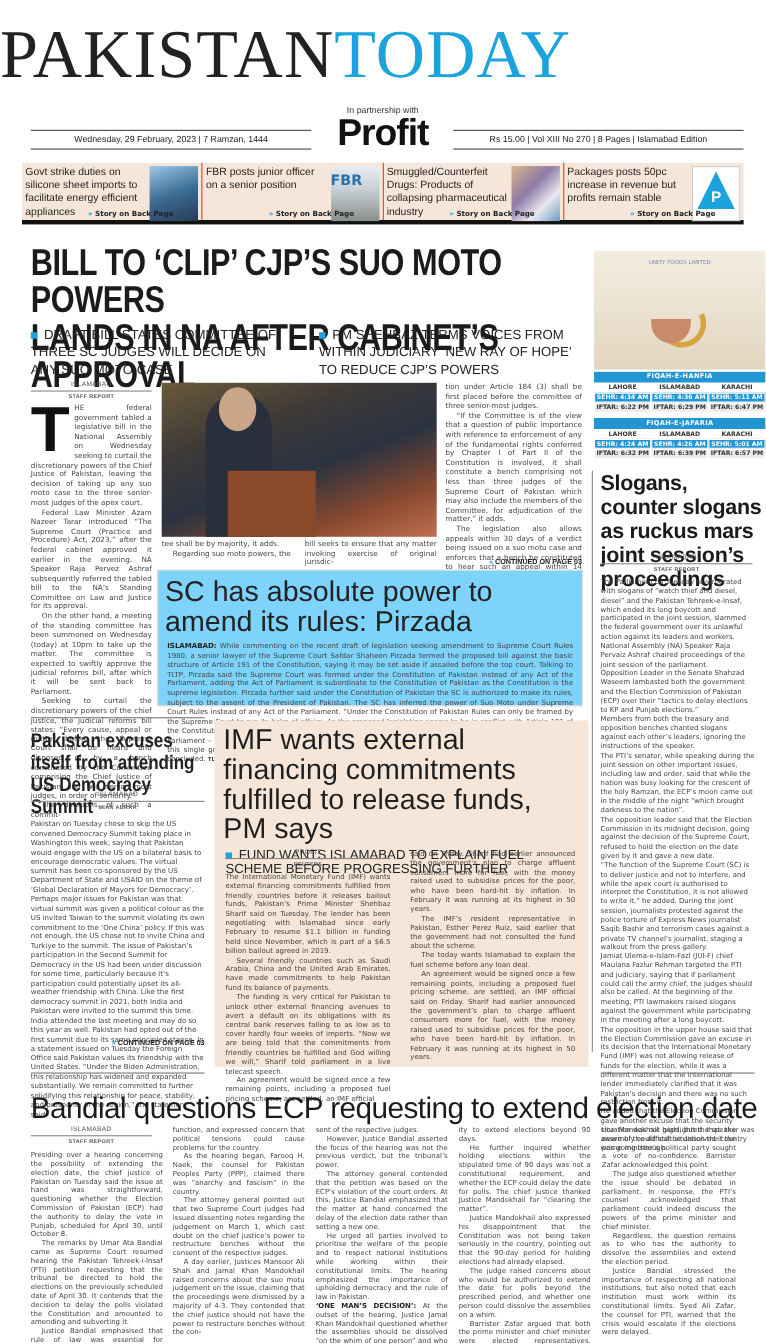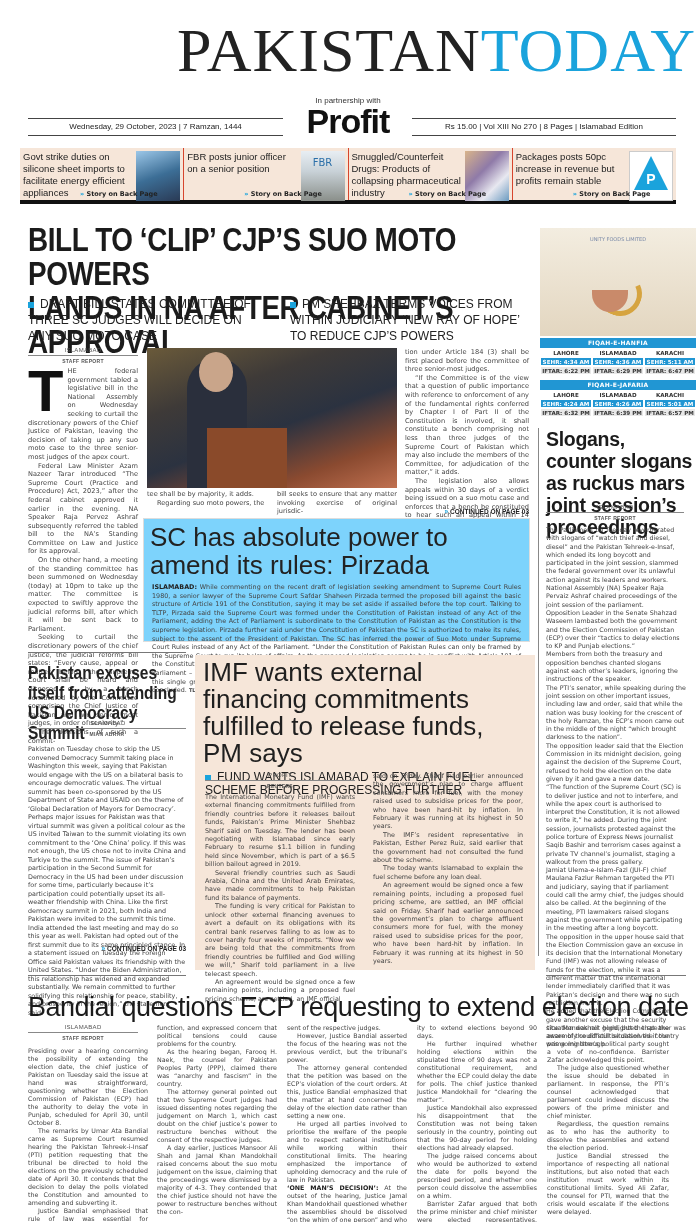--- a/index.html
+++ b/index.html
@@ -1,19 +1,19 @@
 <!DOCTYPE html>
 <html><head>
 <meta charset="utf-8">
 <style>
 *{box-sizing:border-box;margin:0;padding:0}
 body{width:696px;height:1222px;background:#fff;font-family:"DejaVu Sans",sans-serif;color:#2a2a2a;overflow:hidden;position:relative}
 .abs{position:absolute}
 .masthead{left:0;top:0;width:696px;height:135px}
-.logo{left:0;top:18px;width:696px;text-align:right;font-family:"Liberation Serif",serif;font-size:62px;letter-spacing:1px;line-height:64px}
+.logo{left:0;top:18px;width:696px;text-align:left;font-family:"Liberation Serif",serif;font-size:62px;letter-spacing:1px;line-height:64px}
 .logo .pk{color:#222}
 .logo .td{color:#1aa3dc}
 .partner{left:0;top:96px;width:696px;text-align:center;font-size:8px;color:#333;font-family:"Liberation Sans",sans-serif}
 .profit{left:288px;top:104px;width:120px;text-align:center;font-family:"Liberation Sans",sans-serif;font-weight:900;font-size:34px;line-height:34px;color:#111;letter-spacing:-1px}
 .dateline{top:118px;height:18px;border-top:1px solid #444;border-bottom:1px solid #444;font-size:8px;font-family:"Liberation Sans",sans-serif;line-height:16px;text-align:center;color:#222}
 .teasers{left:20px;top:148px;width:656px;height:56px;background:#f6e6d9;display:flex;border-bottom:4px solid #111}
 .teaser{flex:1;display:flex;padding:3px 3px;border-right:1px solid #d6452d;position:relative}
 .teaser:last-child{border-right:none}
 .teaser .t{font-family:"Liberation Sans",sans-serif;font-size:9.5px;line-height:12px;color:#222;flex:1}
 .teaser .more{position:absolute;bottom:2px;left:60px;font-size:6.5px;font-weight:bold;color:#222}
@@ -52,33 +52,33 @@
 </style>
 </head>
 <body>
 
 <div class="abs masthead">
   <div class="abs logo">
     <span class="pk" style="text-transform:uppercase;font-variant:small-caps">Pakistan</span><span class="td" style="text-transform:uppercase">Today</span>
   </div>
   <div class="abs partner">In partnership with</div>
   <div class="abs profit">Profit</div>
-  <div class="abs dateline" style="left:28px;width:255px">Wednesday, 29 October, 2023 | 7 Ramzan, 1444</div>
+  <div class="abs dateline" style="left:28px;width:255px">Wednesday, 29 February, 2023 | 7 Ramzan, 1444</div>
   <div class="abs dateline" style="left:412px;width:264px">Rs 15.00 | Vol XIII No 270 | 8 Pages | Islamabad Edition</div>
 </div>
 
 <div class="abs teasers">
   <div class="teaser">
     <div class="t">Govt strike duties on silicone sheet imports to facilitate energy efficient appliances</div>
     <div class="img photo" style="background:linear-gradient(160deg,#9cc7e8,#3c6e96 50%,#2a3a55)"></div>
     <div class="more"><span class="ar">»</span> <span>Story on Back Page</span></div>
   </div>
   <div class="teaser">
     <div class="t">FBR posts junior officer on a senior position</div>
-    <div class="img" style="background:linear-gradient(180deg,#e8eef3 0%,#c9d2d8 40%,#8a8f8a 100%);font-size:10px;color:#2a6fa8;font-weight:normal;text-align:center;padding-top:6px">FBR</div>
+    <div class="img" style="background:linear-gradient(180deg,#e8eef3 0%,#c9d2d8 40%,#8a8f8a 100%);font-size:13px;color:#2a6fa8;font-weight:bold;text-align:left;padding-top:6px">FBR</div>
     <div class="more"><span class="ar">»</span> <span>Story on Back Page</span></div>
   </div>
   <div class="teaser">
     <div class="t">Smuggled/Counterfeit Drugs: Products of collapsing pharmaceutical industry</div>
     <div class="img" style="background:linear-gradient(135deg,#d9b48a,#8f7aa8 40%,#e8e8f0 70%,#6a9ac0)"></div>
     <div class="more"><span class="ar">»</span> <span>Story on Back Page</span></div>
   </div>
   <div class="teaser">
     <div class="t">Packages posts 50pc increase in revenue but profits remain stable</div>
     <div class="img" style="background:#fff;border:1px solid #ccc;position:relative">

